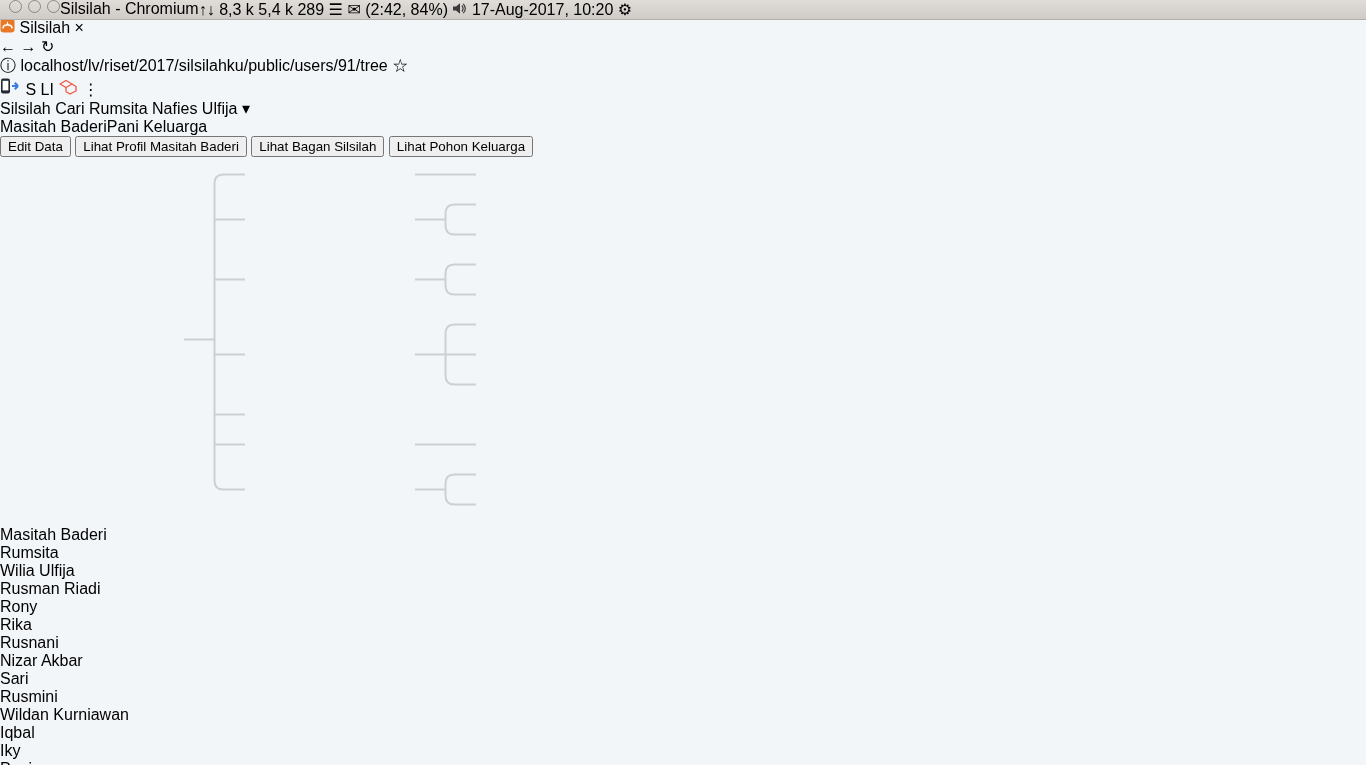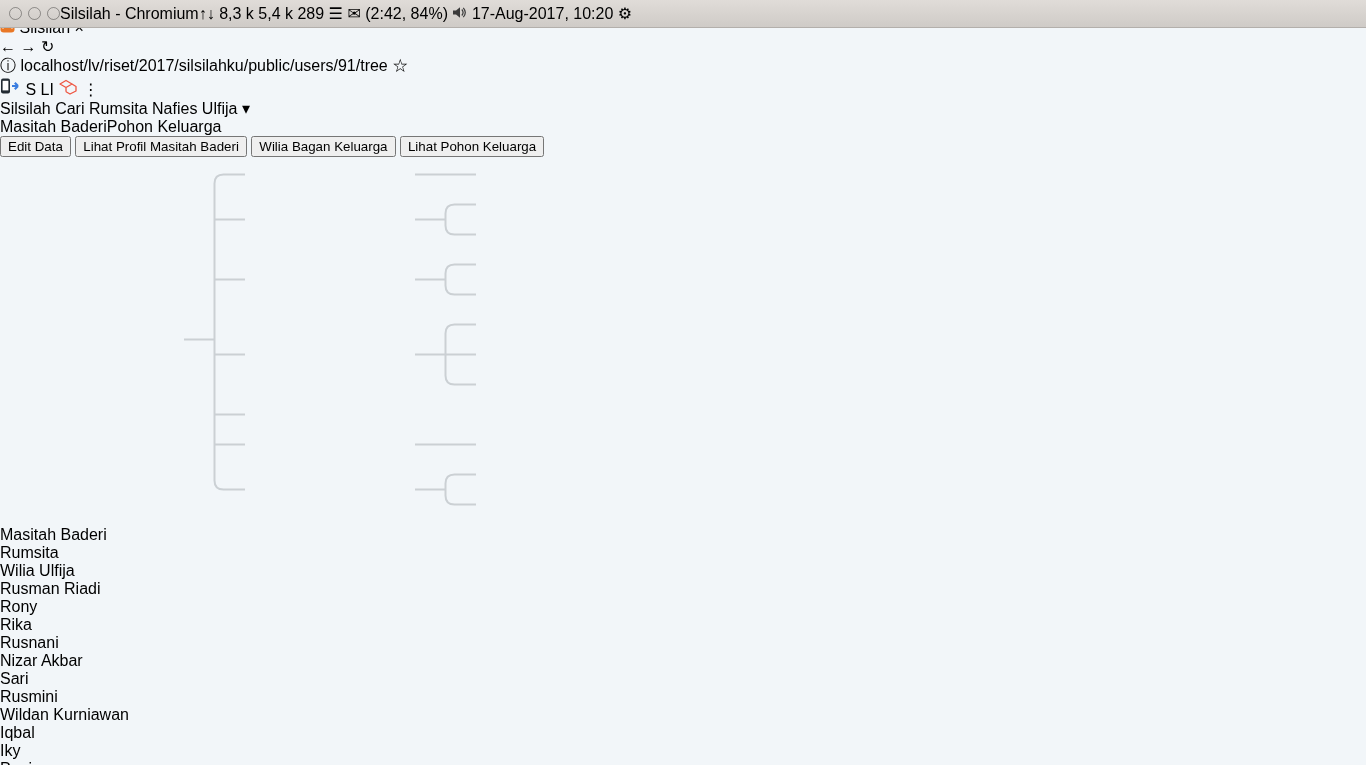--- a/index.html
+++ b/index.html
@@ -4,24 +4,24 @@
 <style>
   * { box-sizing: border-box; }
   html,body { margin:0; padding:0; }
   body {
     width:1366px; height:765px; overflow:hidden; position:relative;
     font-family:"Liberation Sans", sans-serif; background:#f2f6f9;
   }
 
   
   .panel {
-    position:absolute; left:0; top:0; width:1366px; height:28px;
+    position:absolute; left:0; top:0; width:1366px; height:20px;
     background:linear-gradient(#e0dcd8,#cfcbc7);
     border-bottom:1px solid #b3afab;
-    display:flex; align-items:center; z-index:40;
+    display:flex; align-items:flex-start; z-index:40;
   }
   .winbtns { display:flex; gap:6px; padding-left:9px; }
   .wb { width:13px; height:13px; border-radius:50%; border:1px solid rgba(0,0,0,.35); }
   .wb.red    { background:radial-gradient(circle at 35% 30%, #f San;background:radial-gradient(circle at 35% 30%, #f austere)} 
   .wb.red    { background:radial-gradient(circle at 35% 30%, #f1867c, #d94b3f); }
   .wb.yellow { background:radial-gradient(circle at 35% 30%, #fbe07e, #edb63e); }
   .wb.green  { background:radial-gradient(circle at 35% 30%, #c9e89b, #96c25b); }
   .panel-title { font-weight:bold; font-size:12.5px; color:#3a3a3a; margin-left:14px; }
   .indicators {
     margin-left:auto; display:flex; align-items:center; gap:8px;
@@ -205,27 +205,27 @@
     <span class="navlink">Cari Rumsita</span>
     <span class="usermenu">
       <span>Nafies Ulfija</span>
       <span class="caret">▾</span>
     </span>
   </div>
 </div>
 
 <div class="content">
   <div class="page-header">
-    <span class="page-title">Masitah Baderi</span><span class="page-subtitle">Pohon Keluarga</span>
+    <span class="page-title">Masitah Baderi</span><span class="page-subtitle">Pani Keluarga</span>
   </div>
 
   <div class="btn-group">
     <button class="btn gold">Edit Data</button>
     <button class="btn">Lihat Profil Masitah Baderi</button>
-    <button class="btn">Wilia Bagan Keluarga</button>
+    <button class="btn">Lihat Bagan Silsilah</button>
     <button class="btn pressed">Lihat Pohon Keluarga</button>
   </div>
 
   <div class="hr1"></div>
 
   <div class="tree" id="tree"><svg width="700" height="365">
         <path d="M245 17.5 L223.5 17.5 Q214.5 17.5 214.5 26.5 L214.5 323.5 Q214.5 332.5 223.5 332.5 L245 332.5 M214.5 62.5 L245 62.5 M214.5 122.5 L245 122.5 M214.5 197.5 L245 197.5 M214.5 257.5 L245 257.5 M214.5 287.5 L245 287.5 M184 182.5 L214.5 182.5 M415 17.5 L476 17.5 M476 47.5 L454.5 47.5 Q445.5 47.5 445.5 56.5 L445.5 68.5 Q445.5 77.5 454.5 77.5 L476 77.5 M415 62.5 L445.5 62.5 M476 107.5 L454.5 107.5 Q445.5 107.5 445.5 116.5 L445.5 128.5 Q445.5 137.5 454.5 137.5 L476 137.5 M415 122.5 L445.5 122.5 M476 167.5 L454.5 167.5 Q445.5 167.5 445.5 176.5 L445.5 218.5 Q445.5 227.5 454.5 227.5 L476 227.5 M445.5 197.5 L476 197.5 M415 197.5 L445.5 197.5 M415 287.5 L476 287.5 M476 317.5 L454.5 317.5 Q445.5 317.5 445.5 326.5 L445.5 338.5 Q445.5 347.5 454.5 347.5 L476 347.5 M415 332.5 L445.5 332.5" fill="none" stroke="#cbd0d4" stroke-width="2" stroke-linejoin="round"></path>
       </svg><div class="tree-node" style="left: 16px; top: 169.5px; width: 168px;">Masitah Baderi</div><div class="tree-node" style="left: 245px; top: 4.5px; width: 170px;">Rumsita</div><div class="tree-node" style="left: 476px; top: 4.5px; width: 168px;">Wilia Ulfija</div><div class="tree-node" style="left: 245px; top: 49.5px; width: 170px;">Rusman Riadi</div><div class="tree-node" style="left: 476px; top: 34.5px; width: 168px;">Rony</div><div class="tree-node" style="left: 476px; top: 64.5px; width: 168px;">Rika</div><div class="tree-node" style="left: 245px; top: 109.5px; width: 170px;">Rusnani</div><div class="tree-node" style="left: 476px; top: 94.5px; width: 168px;">Nizar Akbar</div><div class="tree-node" style="left: 476px; top: 124.5px; width: 168px;">Sari</div><div class="tree-node" style="left: 245px; top: 184.5px; width: 170px;">Rusmini</div><div class="tree-node" style="left: 476px; top: 154.5px; width: 168px;">Wildan Kurniawan</div><div class="tree-node" style="left: 476px; top: 184.5px; width: 168px;">Iqbal</div><div class="tree-node" style="left: 476px; top: 214.5px; width: 168px;">Iky</div><div class="tree-node" style="left: 245px; top: 244.5px; width: 170px;">Pani</div></div>
 
   <div class="hr2"></div>

